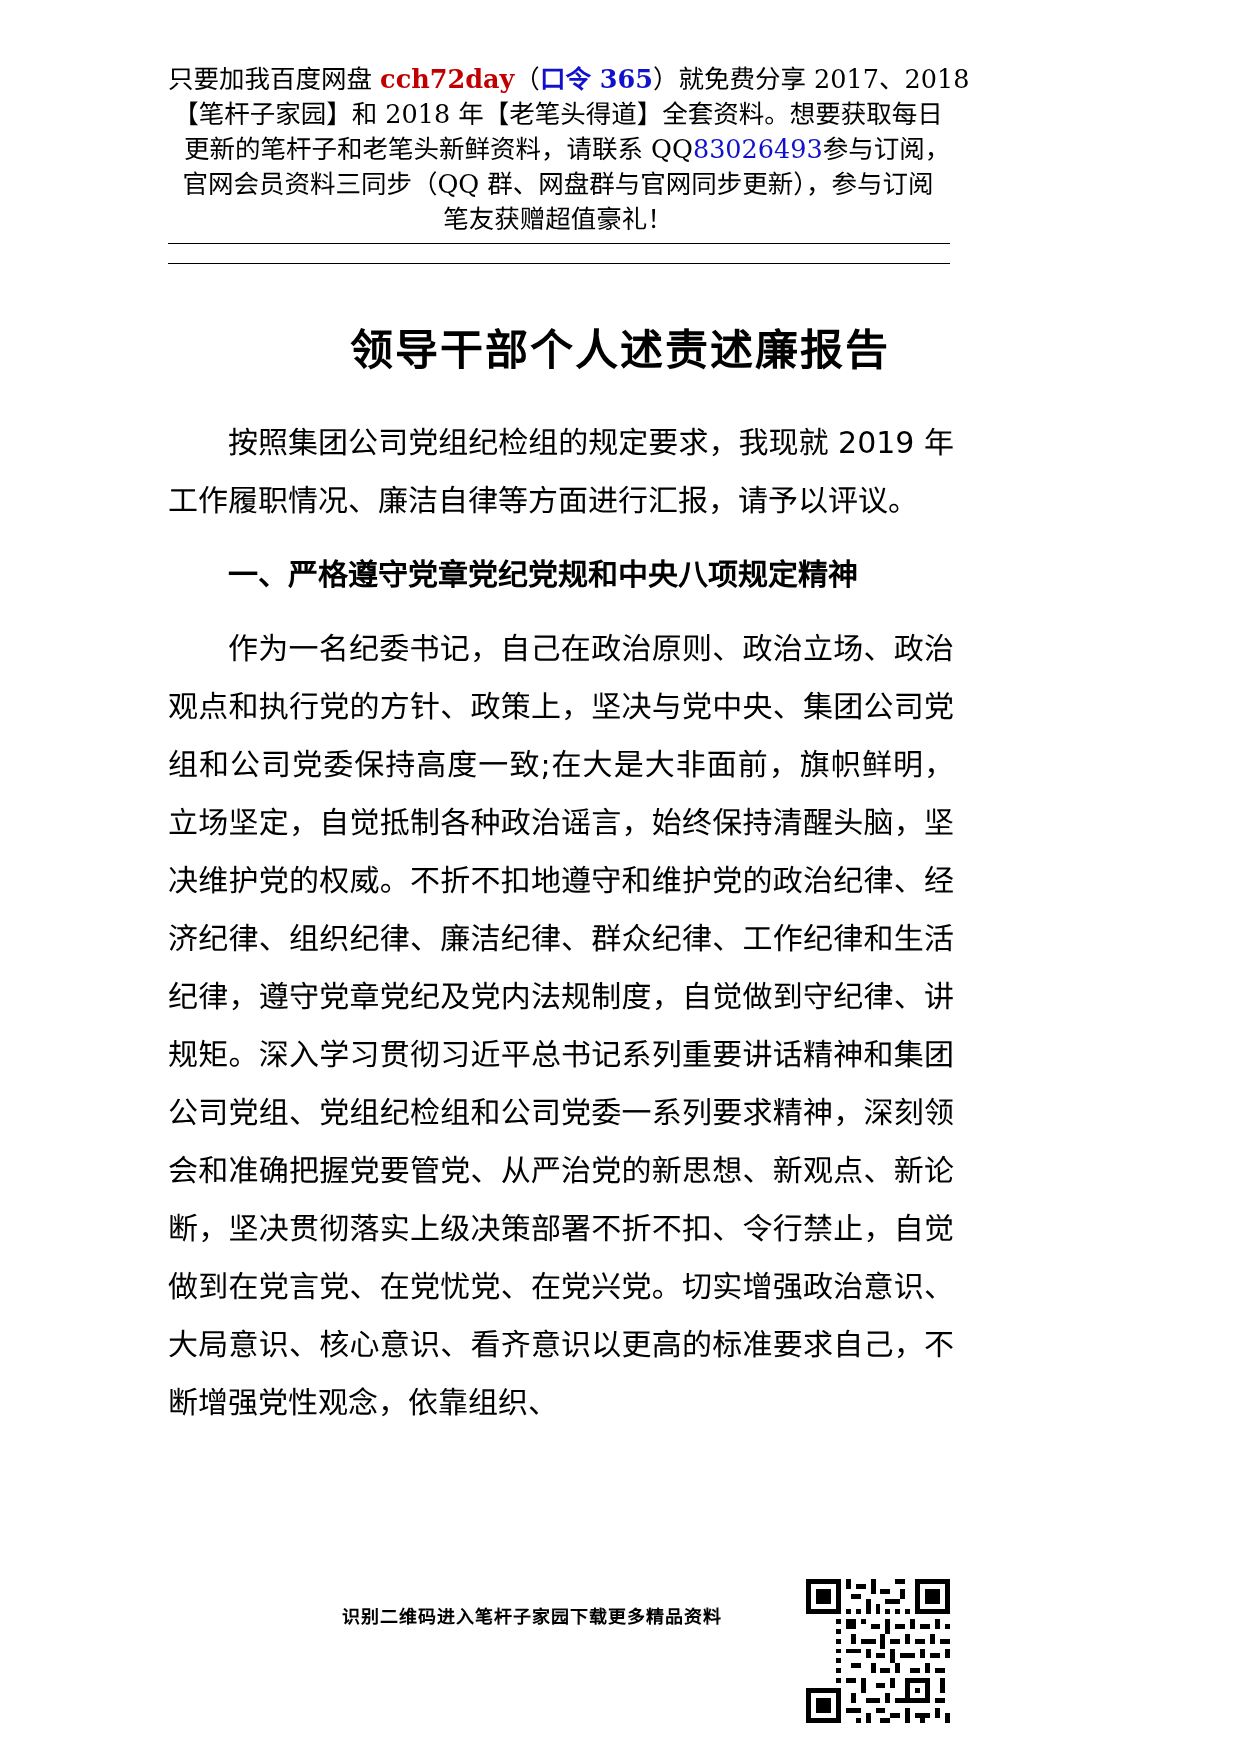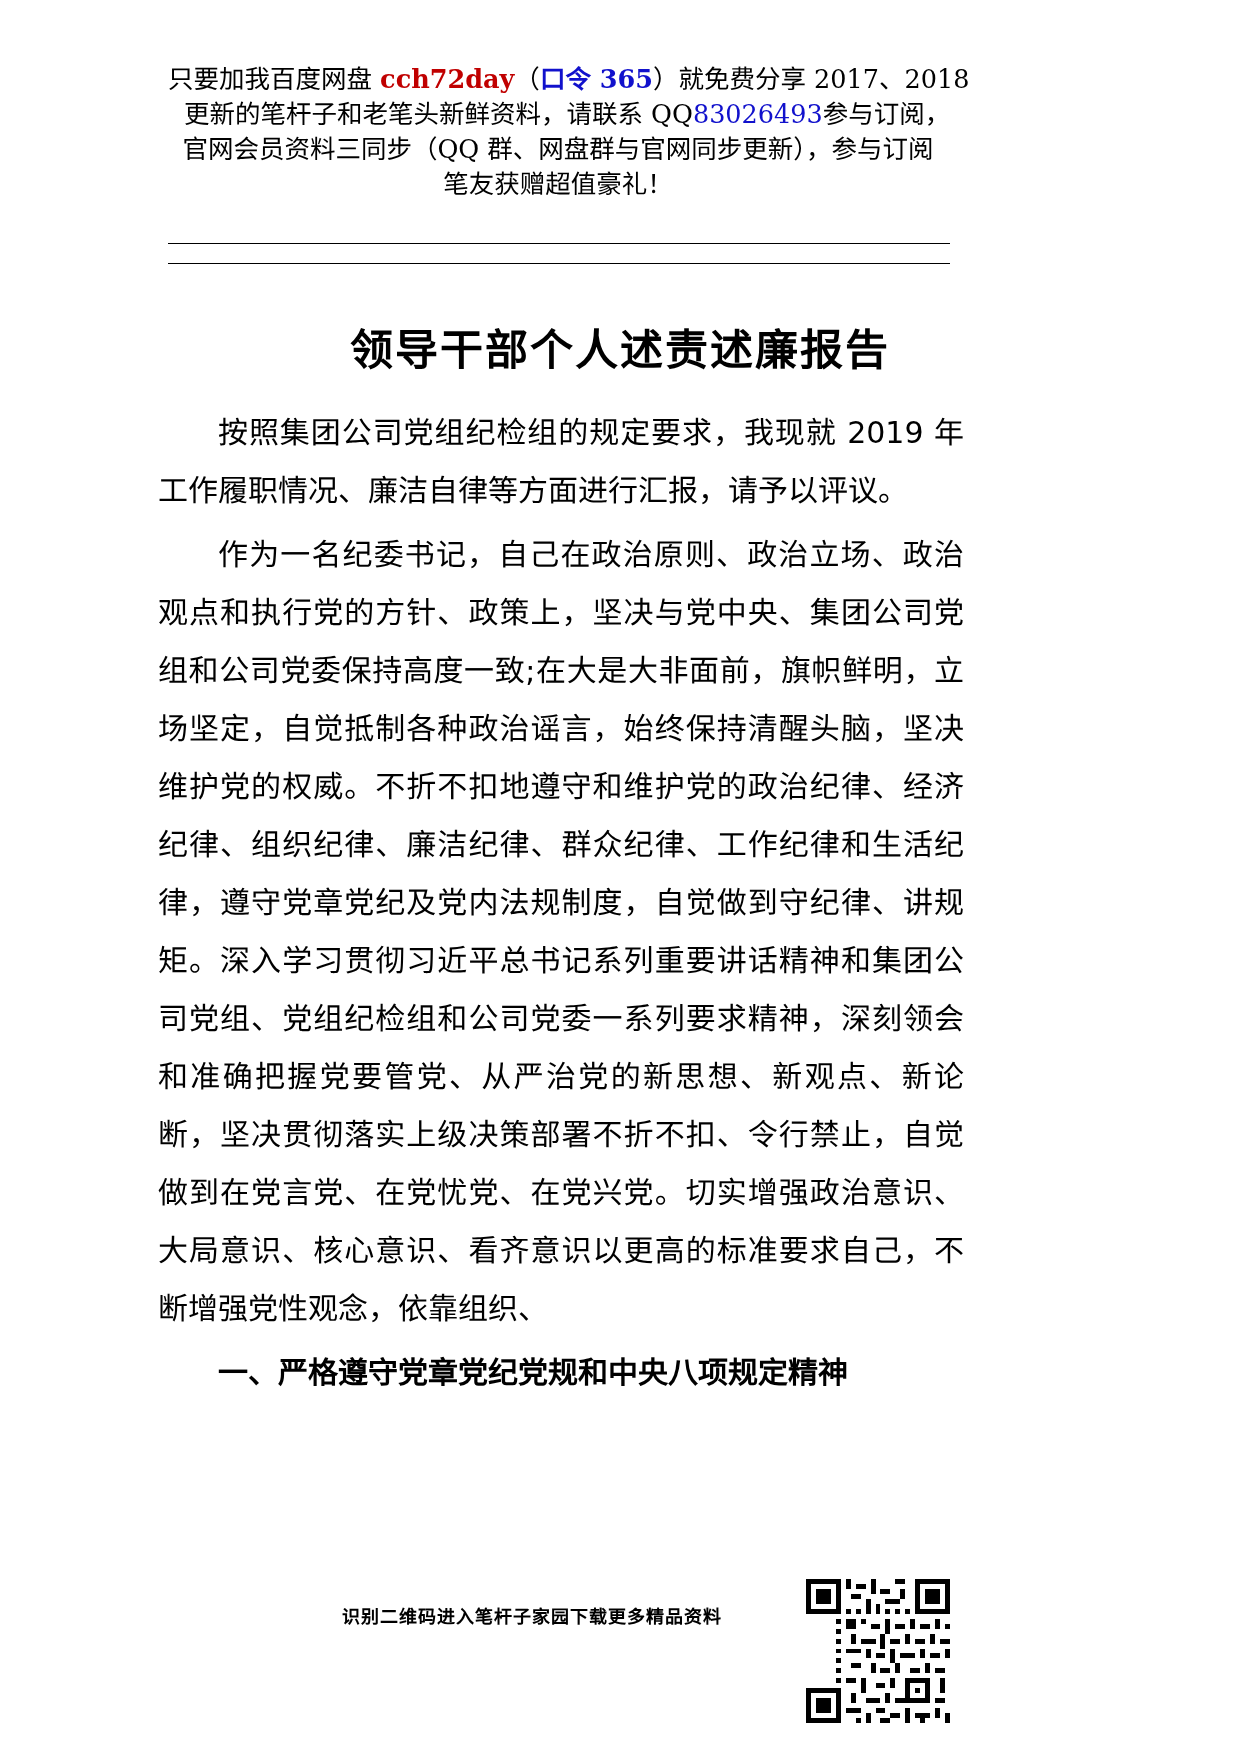--- a/index.html
+++ b/index.html
@@ -89,21 +89,21 @@
     width: 818px;
   }
   .para {
     font-family: "DejaVu Sans", "Liberation Sans", sans-serif;
     font-size: 30px;
     line-height: 58px;
     color: #000000;
     text-align: justify;
     text-justify: inter-character;
     word-break: break-all;
-    margin: 6px;
+    margin: 16px;
     text-indent: 2em;
   }
   .para.section-heading {
     font-weight: bold;
     text-indent: 2em;
   }
   .para + .para { margin-top: 0; }
 
   
   .footer {
@@ -134,34 +134,35 @@
   }
   .qr svg { display: block; }
 </style>
 </head>
 <body>
 
 <div class="page">
 
   <div class="promo-block">
     <span class="promo-line l1"><span class="red">只要加我百度网盘 </span><span class="bold-red">cch72day</span><span class="red">（</span><span class="blue">口令 365</span><span class="red">）就免费分享 2017、2018</span></span>
+    <span class="promo-line l2"><span class="red">【笔杆子家园】和 2018 年【老笔头得道】全套资料。想要获取每日</span></span>
     <span class="promo-line l3"><span class="red">更新的笔杆子和老笔头新鲜资料，请联系 QQ</span><span class="blue-plain">83026493</span><span class="red">参与订阅，</span></span>
     <span class="promo-line l4"><span class="red">官网会员资料三同步（QQ 群、网盘群与官网同步更新），参与订阅</span></span>
     <span class="promo-line l5"><span class="red">笔友获赠超值豪礼！</span></span>
   </div>
 
   <div class="rule rule-1"></div>
   <div class="rule rule-2"></div>
 
   <h1 class="doc-title">领导干部个人述责述廉报告</h1>
 
   <div class="body-area">
     <p class="para">按照集团公司党组纪检组的规定要求，我现就 2019 年工作履职情况、廉洁自律等方面进行汇报，请予以评议。</p>
+    <p class="para section-heading">一、严格遵守党章党纪党规和中央八项规定精神</p>
     <p class="para">作为一名纪委书记，自己在政治原则、政治立场、政治观点和执行党的方针、政策上，坚决与党中央、集团公司党组和公司党委保持高度一致;在大是大非面前，旗帜鲜明，立场坚定，自觉抵制各种政治谣言，始终保持清醒头脑，坚决维护党的权威。不折不扣地遵守和维护党的政治纪律、经济纪律、组织纪律、廉洁纪律、群众纪律、工作纪律和生活纪律，遵守党章党纪及党内法规制度，自觉做到守纪律、讲规矩。深入学习贯彻习近平总书记系列重要讲话精神和集团公司党组、党组纪检组和公司党委一系列要求精神，深刻领会和准确把握党要管党、从严治党的新思想、新观点、新论断，坚决贯彻落实上级决策部署不折不扣、令行禁止，自觉做到在党言党、在党忧党、在党兴党。切实增强政治意识、大局意识、核心意识、看齐意识以更高的标准要求自己，不断增强党性观念，依靠组织、</p>
-    <p class="para section-heading">一、严格遵守党章党纪党规和中央八项规定精神</p>
   </div>
 
   <div class="footer">
     <div class="footer-text">识别二维码进入笔杆子家园下载更多精品资料</div>
     <div class="qr">
       <svg viewBox="0 0 29 29" width="144" height="150" shape-rendering="crispEdges" aria-hidden="true">
         <rect width="29" height="29" fill="#ffffff"></rect>
         <g fill="#000000">
 
           <rect x="0" y="0" width="7" height="1"></rect>

